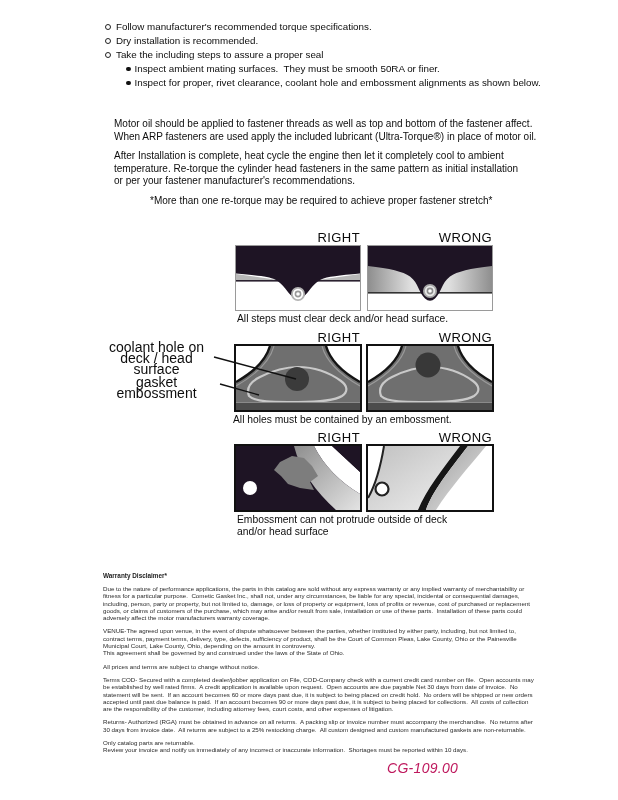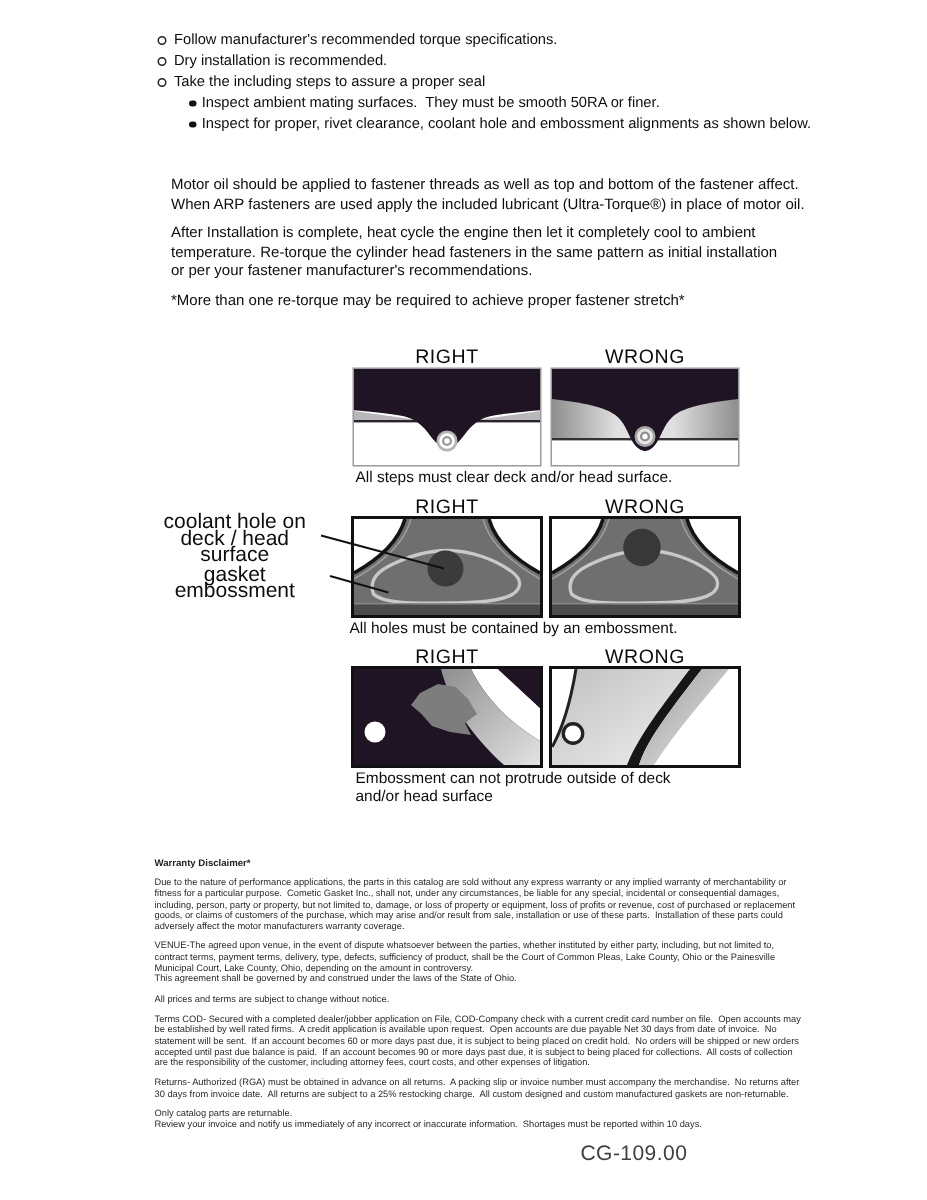--- a/index.html
+++ b/index.html
@@ -14,42 +14,42 @@
     text-decoration:underline;letter-spacing:.1px;color:#0c0c0c;
   }
   .brow{font-size:9.8px;line-height:14px;white-space:pre;color:#0d0d0d;display:flex;align-items:center;}
   .brow.sub{padding-left:22px;}
   .b1{width:4px;height:4px;border:1px solid #222;border-radius:50%;display:inline-block;margin:0 5px 0 1px;flex:none;}
   .b2{width:4.5px;height:4.5px;background:#111;border-radius:50%;display:inline-block;margin:0 4px 0 0;flex:none;}
   
   .diesel{position:absolute;left:114px;top:118px;width:470px;}
   .diesel h2{margin:0 0 6px 0;font-size:12px;font-weight:bold;color:#0c0c0c;}
   .diesel p{margin:0 0 7px 0;font-size:10px;line-height:12.5px;white-space:pre;color:#0d0d0d;}
-  .diesel p.note{margin-top:7px;}
+  .diesel p.note{margin-top:7px;margin-left:36px;}
   
   .diagrams{position:absolute;left:0;top:230px;width:618px;height:315px;}
   .dlabel{
-    position:absolute;width:124px;text-align:center;font-size:13px;letter-spacing:.4px;
+    position:absolute;width:124px;text-align:right;font-size:13px;letter-spacing:.4px;
     color:#0b0b0b;font-weight:500;
   }
   .dimg{position:absolute;width:124px;height:64px;z-index:1;line-height:0;}
   .dimg.bordered{outline:2px solid #111;}
   .dimg.thin{outline:1px solid #9a9a9a;}
   .dcap{position:absolute;font-size:10.3px;line-height:12px;color:#0d0d0d;white-space:pre-line;}
   .sidelabel{
     position:absolute;left:100px;width:113px;text-align:center;
     font-size:14px;line-height:11px;color:#0d0d0d;white-space:pre-line;
   }
   .leader-overlay{position:absolute;left:0;top:0;z-index:2;pointer-events:none;}
   
   .warranty{position:absolute;left:103px;top:572px;width:480px;}
   .whead{font-size:6.4px;font-weight:bold;margin:0 0 6px 0;color:#222;}
   .wpara{font-size:6.2px;line-height:7.3px;margin:0 0 6px 0;white-space:pre;color:#2a2a2a;}
   
-  .pcode{position:absolute;left:387px;top:760px;font-size:14px;letter-spacing:.3px;color:#404040;}
+  .pcode{position:absolute;left:387px;top:760px;font-size:14px;letter-spacing:.3px;color:#be185d;font-style:italic;}
 </style>
 </head>
 <body>
 
 <div class="page">
 
   <div class="toptext">
     <div class="brow">
       <span class="b1"></span>
       <span>Follow manufacturer's recommended torque specifications.</span>

